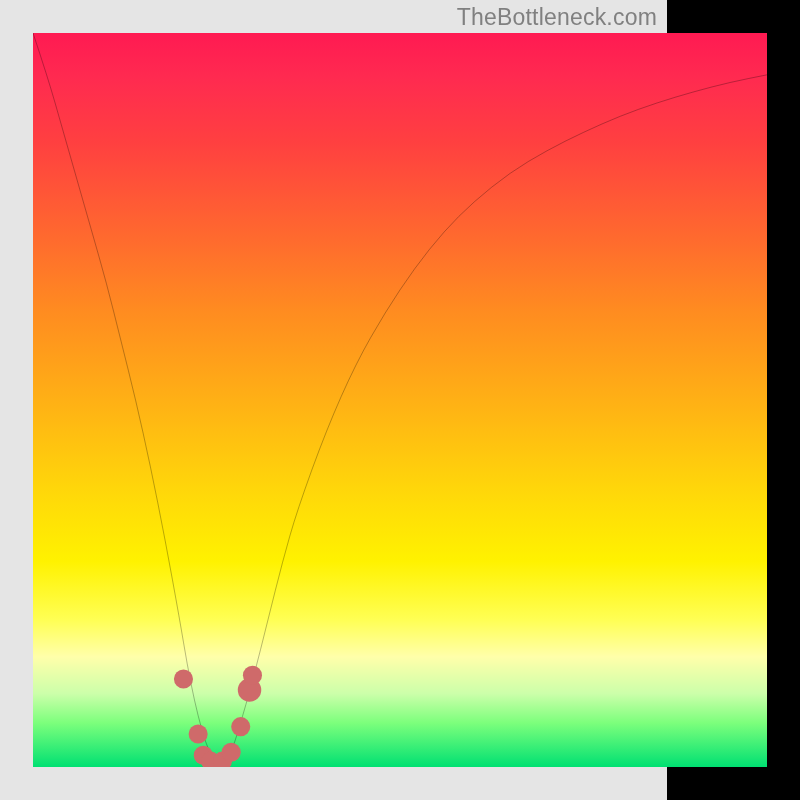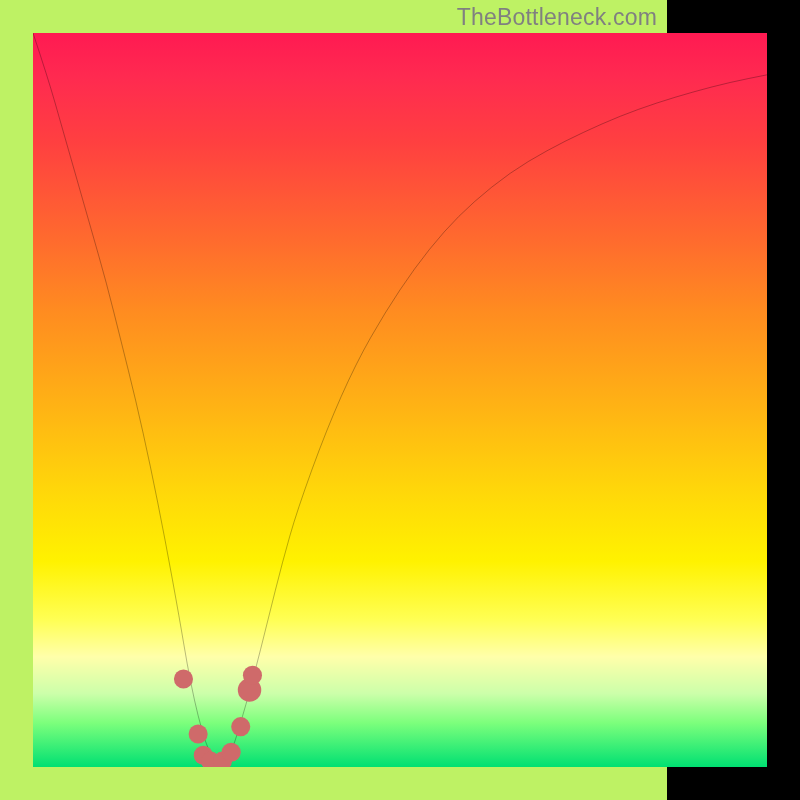--- a/index.html
+++ b/index.html
@@ -8,21 +8,21 @@
     width: 800px;
     height: 800px;
     overflow: hidden;
     background: #000;
     font-family: Arial, Helvetica, sans-serif;
   }
   .frame {
     position: relative;
     width: 667px;
     height: 800px;
-    background: #bef264;
+    background: #e5e5e5;
   }
   .plot {
     position: absolute;
     left: 33px;
     top: 33px;
     width: 734px;
     height: 734px;
     overflow: hidden;
   }
   .gradient {

